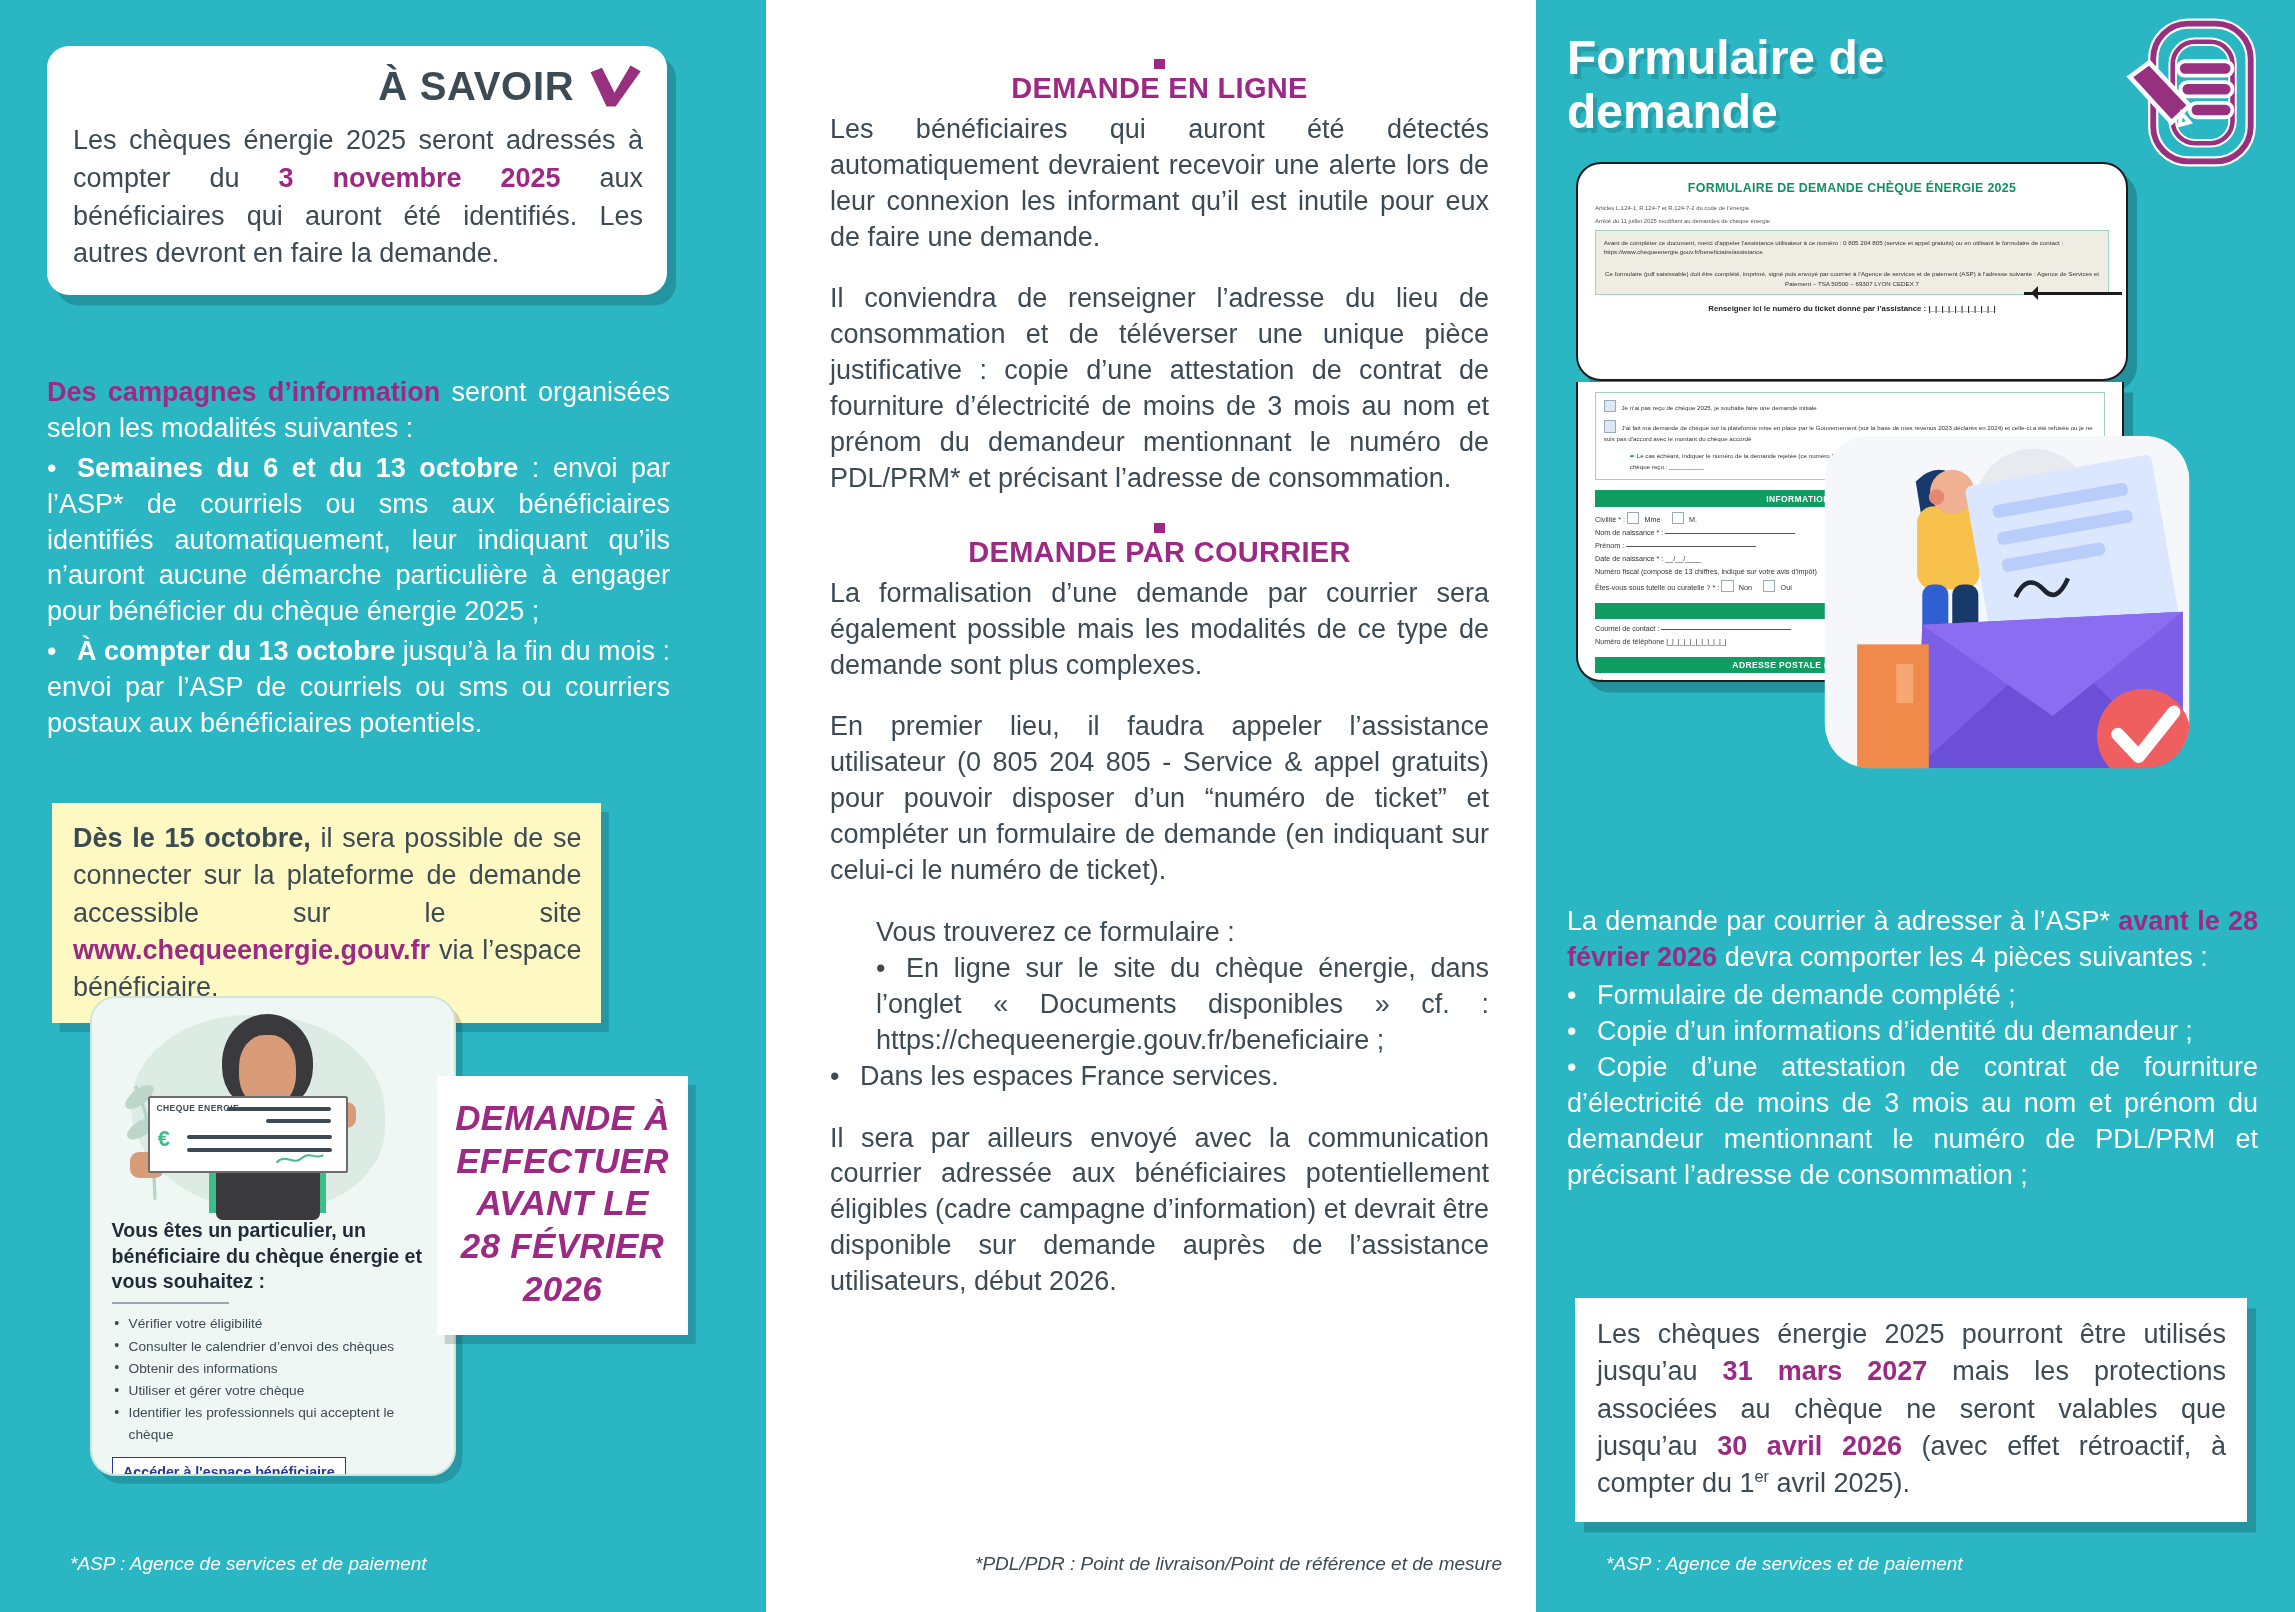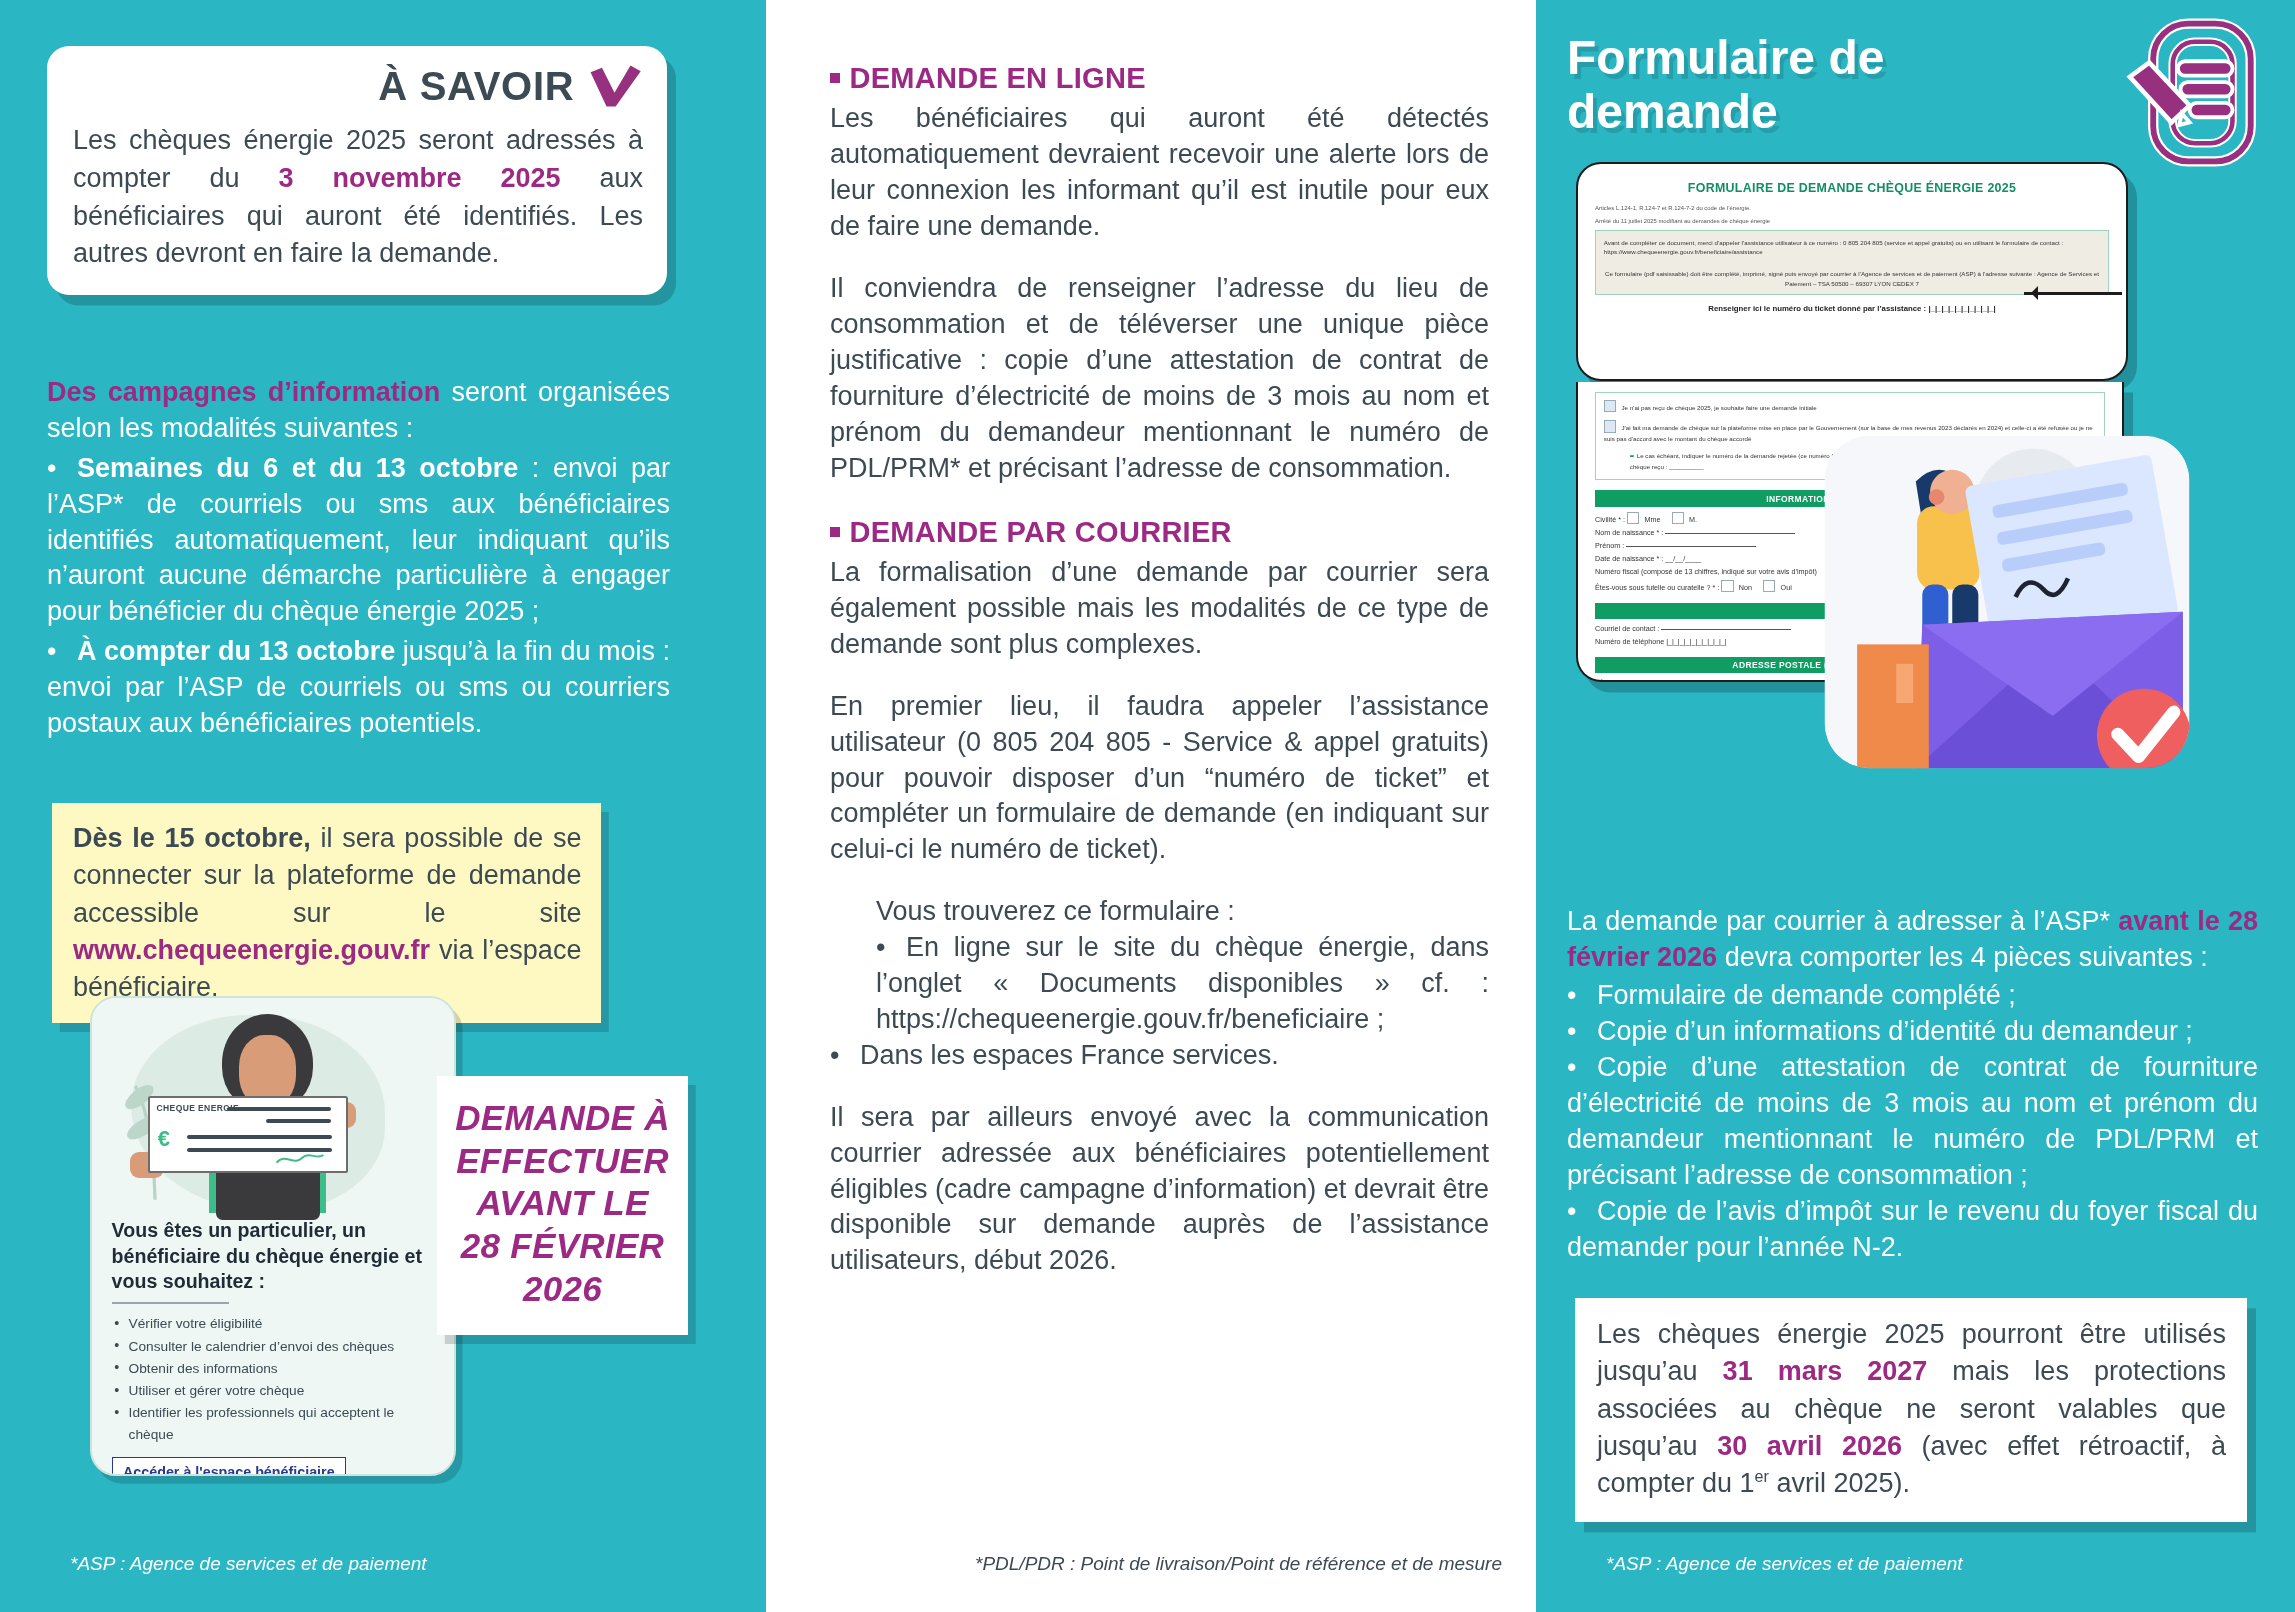--- a/index.html
+++ b/index.html
@@ -108,21 +108,21 @@
   .foot-note{
     position:absolute;bottom:38px;font-size:19px;font-style:italic;font-stretch:condensed;
   }
   .fn1{left:70px;color:#ffffff;}
   .fn3{left:70px;color:#ffffff;}
 
   
   .c2-wrap{position:absolute;left:18px;top:59px;width:659px;}
   .sec-head{
     font-size:29px;font-weight:bold;color:#9c2a84;letter-spacing:0.3px;
-    font-stretch:condensed;margin:0 0 3.9px 0;display:flex;align-items:center;gap:9px;
+    font-stretch:condensed;margin:0 0 3.9px 0;display:flex;align-items:center;flex-direction:column;
   }
   .sq{width:10.4px;height:10.4px;background:#9c2a84;display:inline-block;flex:0 0 10.4px;}
   .c2-wrap p{margin:0 0 26px 0;}
   .c2-wrap p.tight{margin-bottom:0;margin-left:46px;}
 
   
   .c3-title{
     position:absolute;left:31px;top:31px;width:404px;
     font-size:48px;line-height:1.12;font-weight:bold;color:#ffffff;
     font-stretch:condensed;
@@ -418,21 +418,20 @@
     </svg>
 
     <div class="c3-body body-txt white-txt">
       <p>
         <span>La demande par courrier à adresser à l’ASP* </span><span class="mg">avant le 28 février 2026</span><span> devra comporter les 4 pièces suivantes :</span>
       </p>
       <ul class="c3-ul">
         <li><span class="bul">•</span><span>Formulaire de demande complété ;</span></li>
         <li><span class="bul">•</span><span>Copie d’un informations d’identité du demandeur ;</span></li>
         <li><span class="bul">•</span><span>Copie d’une attestation de contrat de fourniture d’électricité de moins de 3 mois au nom et prénom du demandeur mentionnant le numéro de PDL/PRM et précisant l’adresse de consommation ;</span></li>
-        <li><span class="bul">•</span><span>Copie de l’avis d’impôt sur le revenu du foyer fiscal du demander pour l’année N-2.</span></li>
       </ul>
     </div>
 
     <div class="c3-white">
       <p>
         <span>Les chèques énergie 2025 pourront être utilisés jusqu’au </span><span class="mg">31 mars 2027</span><span> mais les protections associées au chèque ne seront valables que jusqu’au </span><span class="mg">30 avril 2026</span><span> (avec effet rétroactif, à compter du 1</span><sup>er</sup><span> avril 2025).</span>
       </p>
     </div>
 
     <div class="foot-note fn3">*ASP : Agence de services et de paiement</div>

